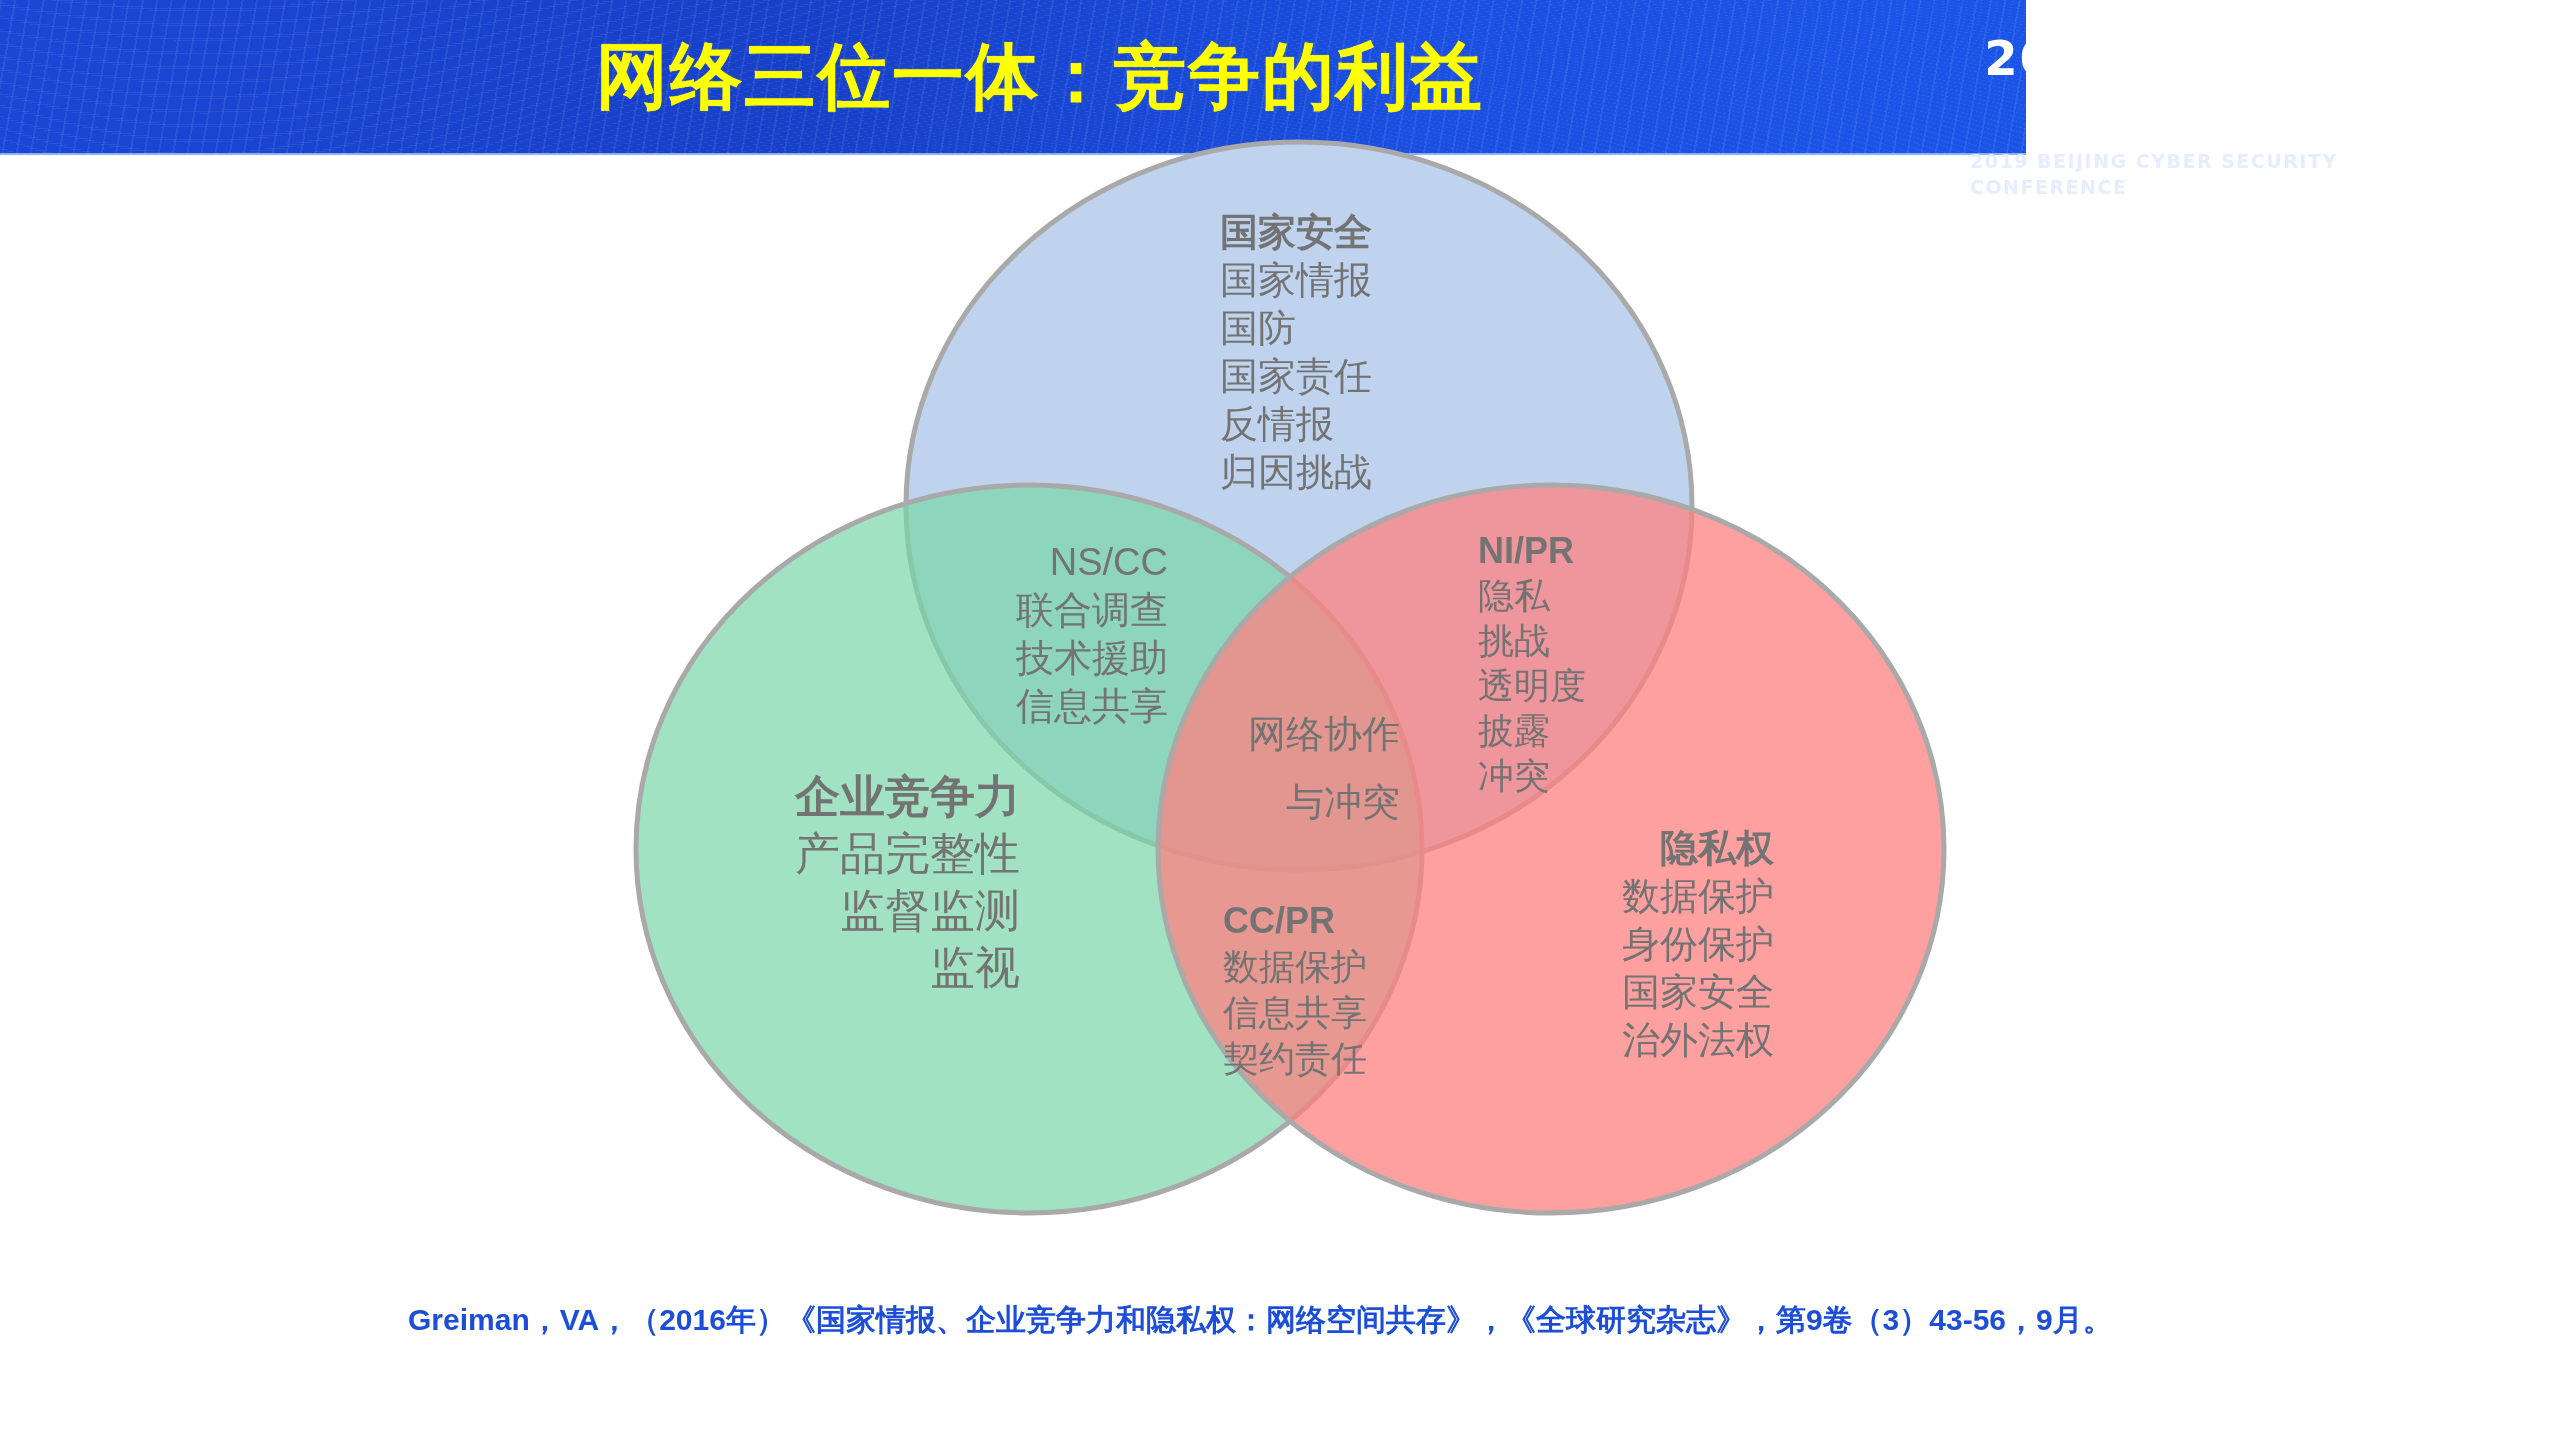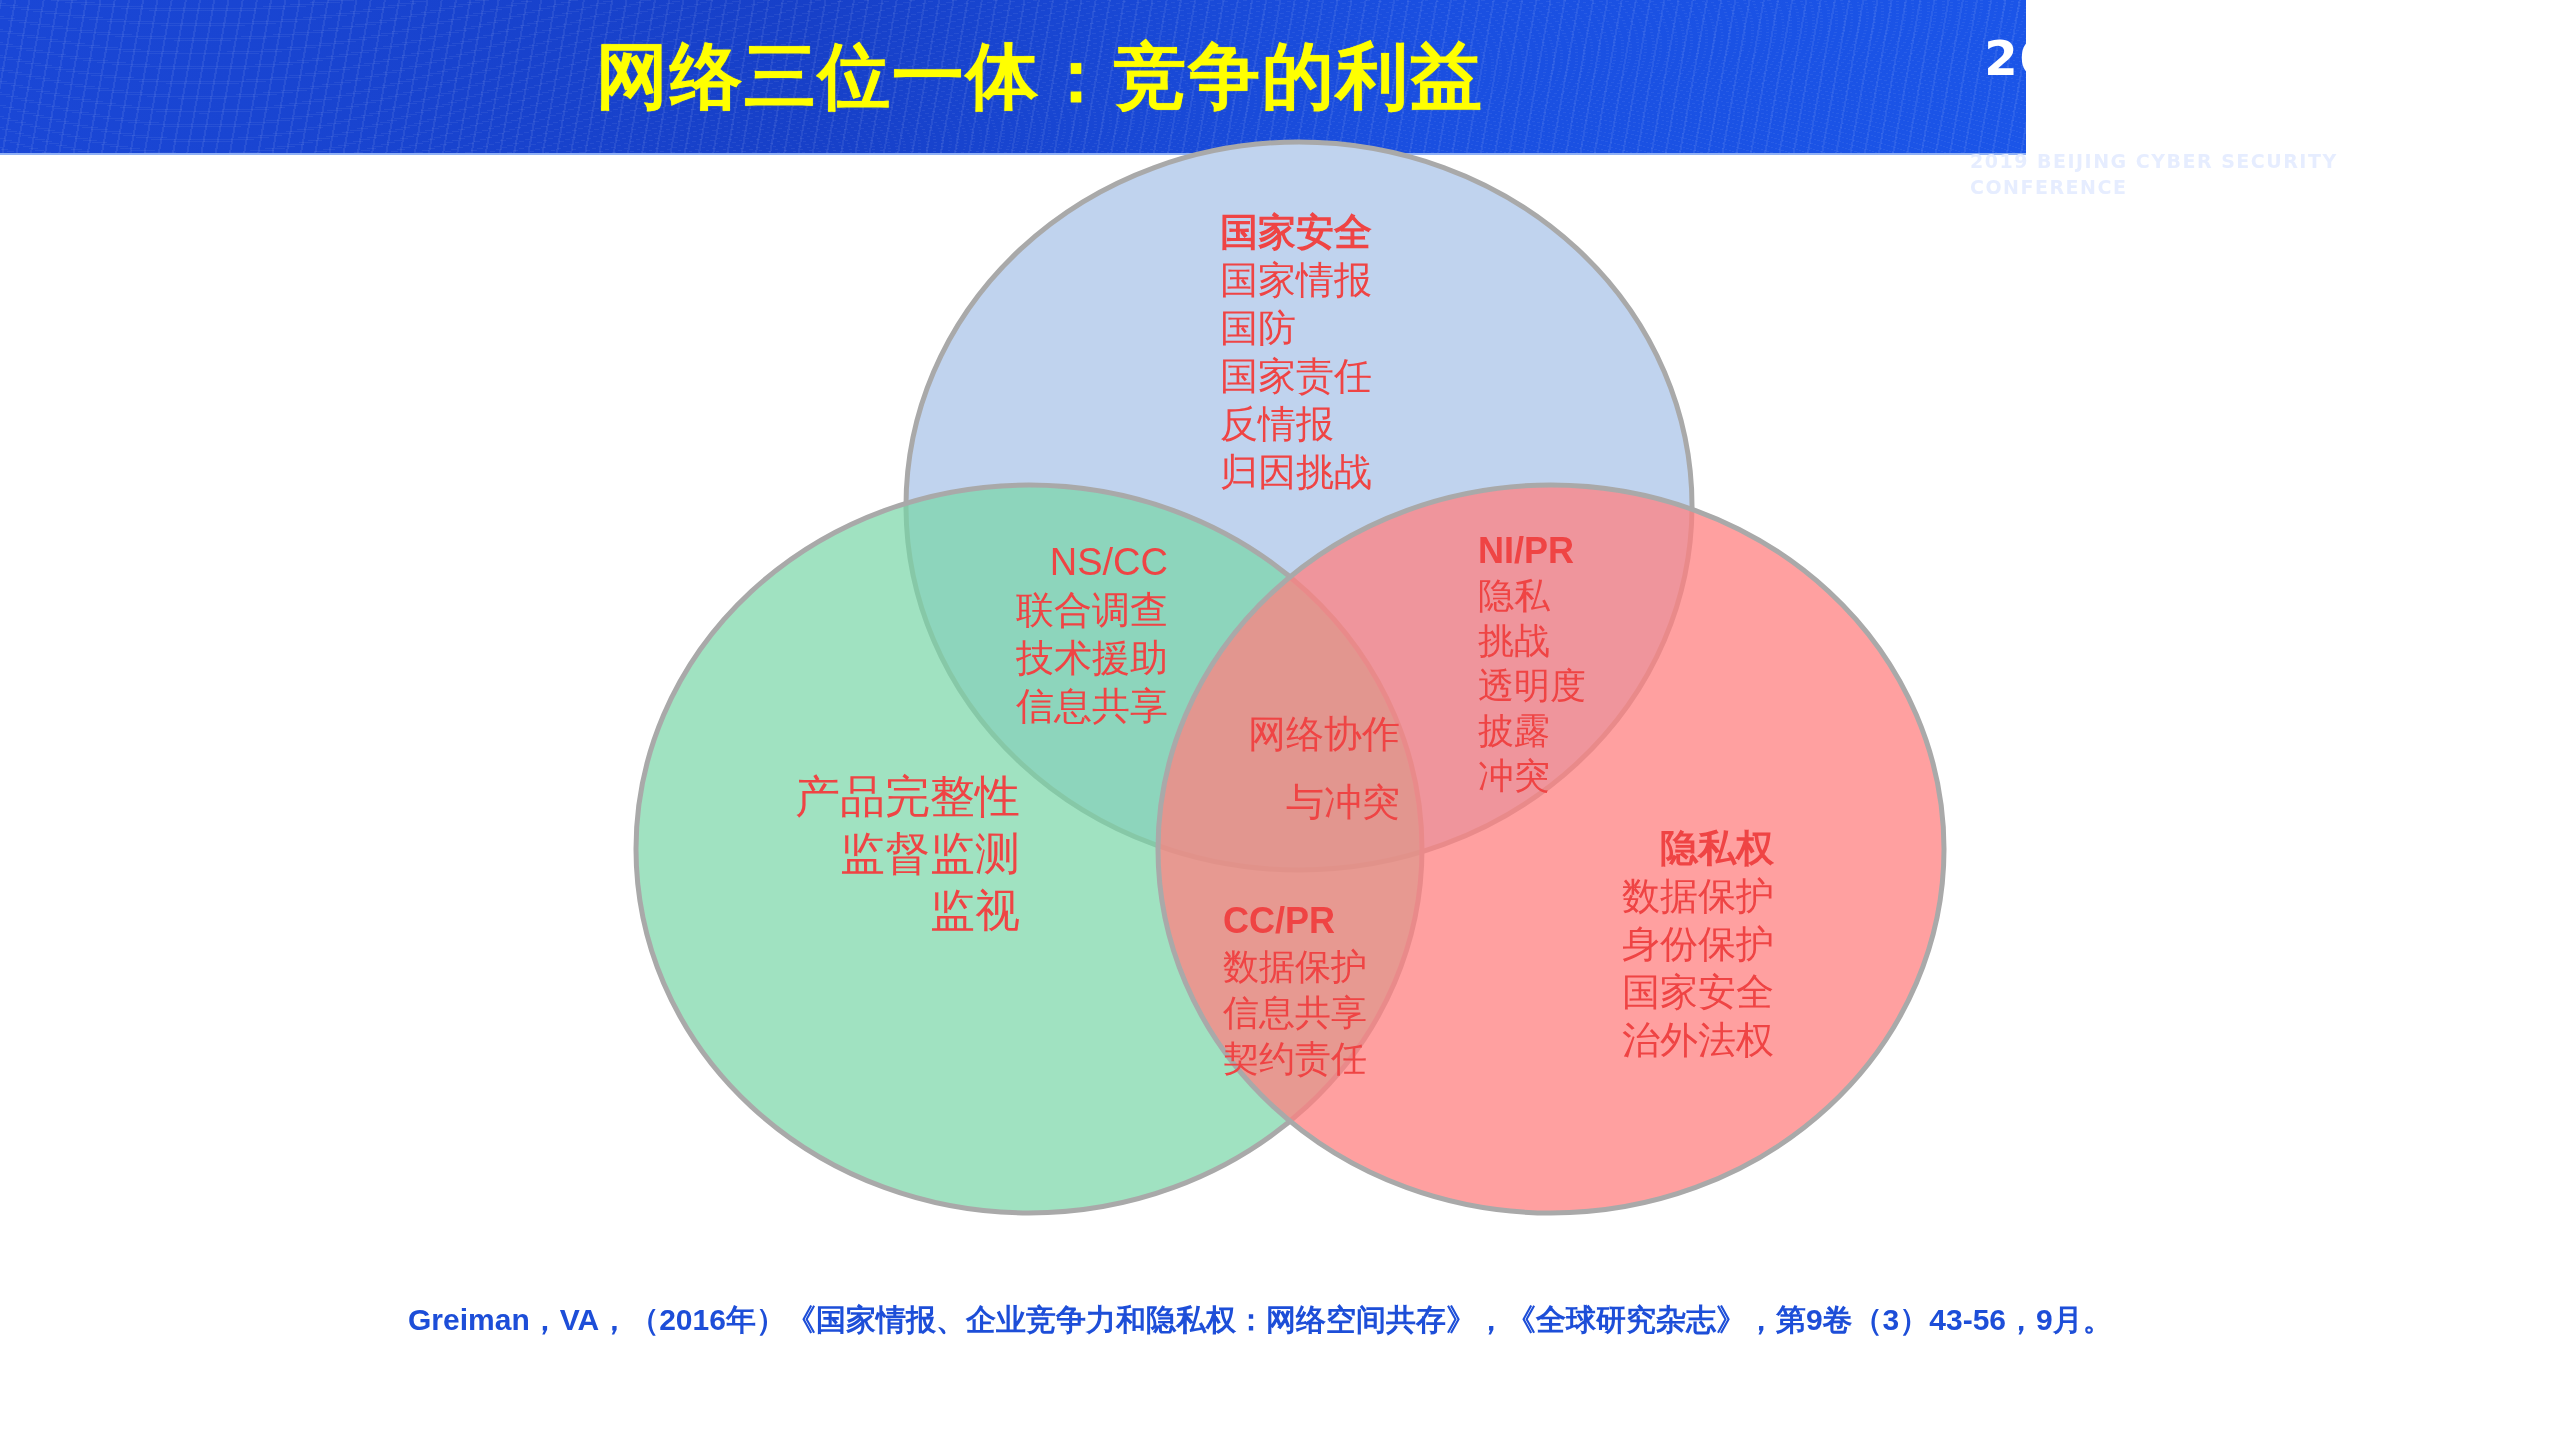--- a/index.html
+++ b/index.html
@@ -11,21 +11,21 @@
       repeating-radial-gradient(ellipse at 10% 160%, rgba(255,255,255,0.06) 0 2px, transparent 2px 16px),
       linear-gradient(90deg, #1a47d6 0%, #1740c8 40%, #1a4fe0 70%, #1b55e8 100%);
     border-bottom:2px solid #8fb0f5; }
   .title { position:absolute; left:560px; top:30px; width:960px; text-align:center;
     color:#ffff00; font-weight:bold; font-size:72px; letter-spacing:2px; line-height:92px;
     text-shadow: 0 0 1px #ffff00; }
   .logo { position:absolute; left:1970px; top:28px; width:520px; color:#ffffff; }
   .logo-cn { font-size:48px; font-weight:bold; letter-spacing:2px; line-height:60px;text-align:center; }
   .logo-en { font-size:19px; font-weight:bold; letter-spacing:1.5px; line-height:26px; color:#e6edff; }
   svg.venn { position:absolute; left:0; top:0; }
-  .txt { position:absolute; color:#ef4444; font-size:38px; line-height:48px; white-space:nowrap; }
+  .txt { position:absolute; color:#737373; font-size:38px; line-height:48px; white-space:nowrap; }
   .txt .b { font-weight:bold; font-family:"Liberation Sans", sans-serif; }
   .center { text-align:right; }
   .citation { position:absolute; left:408px; top:1300px; width:1800px; color:#1d4ed8; font-size:30px;
     font-weight:bold; white-space:nowrap; font-family:"Liberation Sans", sans-serif; }
 </style>
 </head>
 <body>
 
 <div class="header">
   <div class="title">网络三位一体：竞争的利益</div>
@@ -65,20 +65,21 @@
 <div class="txt" style="left:1478px; top:528px; line-height:45px; font-size:36px;">
   <div class="b">NI/PR</div>
   <div>隐私</div>
   <div>挑战</div>
   <div>透明度</div>
   <div>披露</div>
   <div>冲突</div>
 </div>
 
 <div class="txt center" style="left:720px; top:768px; width:300px; font-size:45px; line-height:57px;">
+  <div class="b">企业竞争力</div>
   <div>产品完整性</div>
   <div>监督监测</div>
   <div>监视</div>
 </div>
 
 <div class="txt" style="left:1223px; top:898px; line-height:46px; font-size:36px;">
   <div class="b">CC/PR</div>
   <div>数据保护</div>
   <div>信息共享</div>
   <div>契约责任</div>

